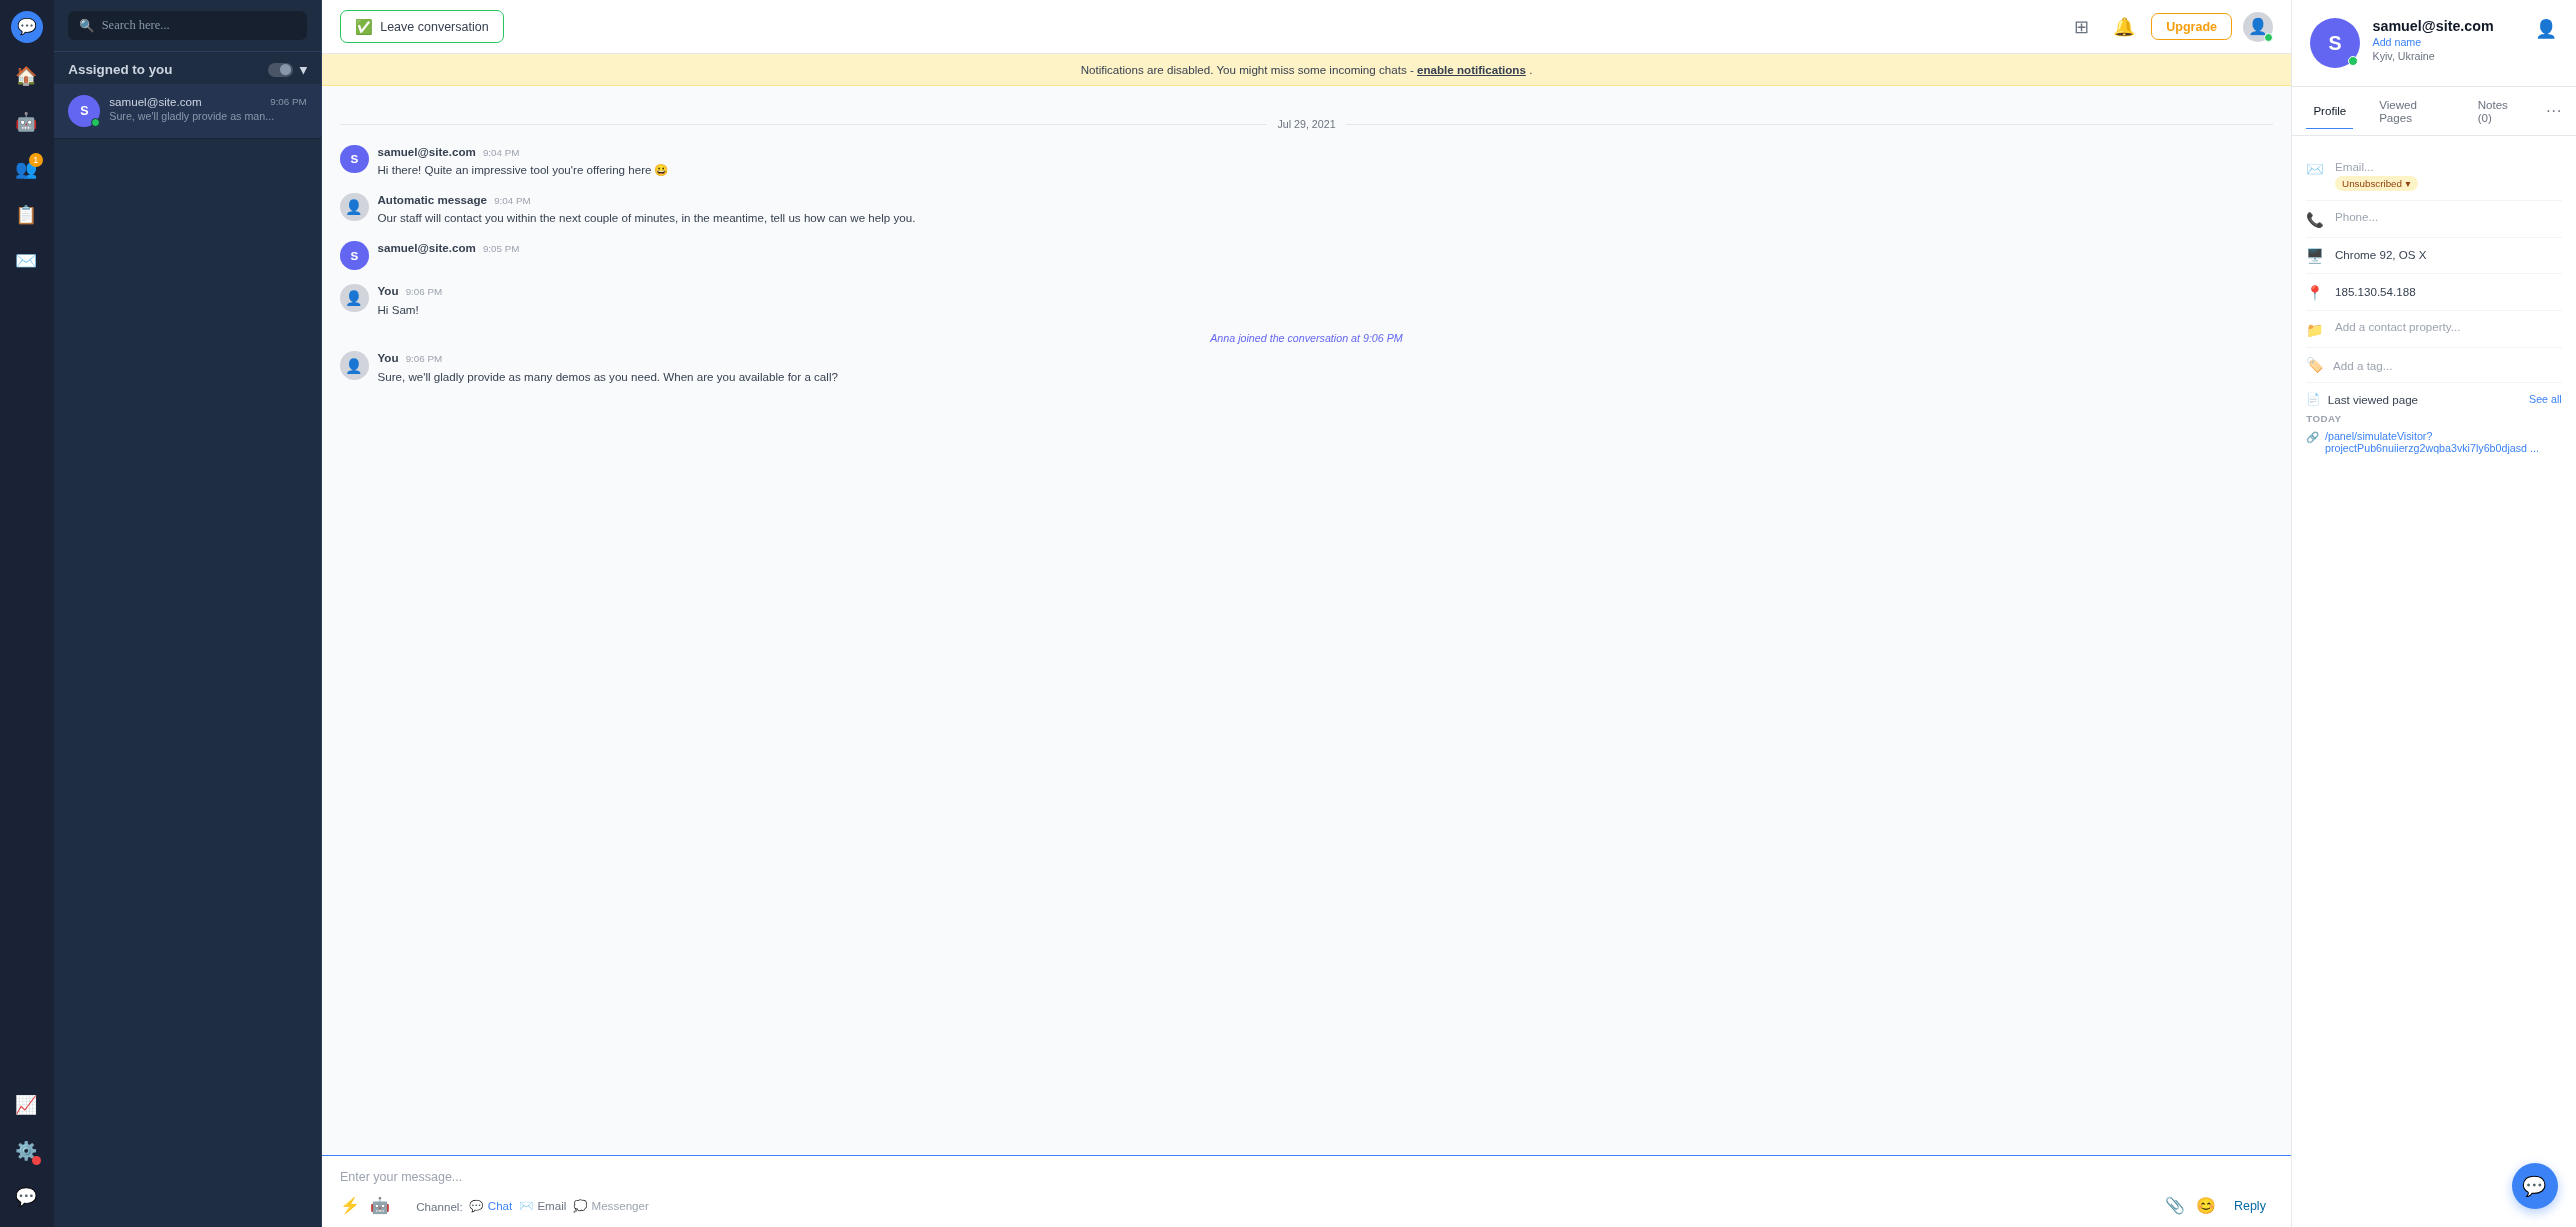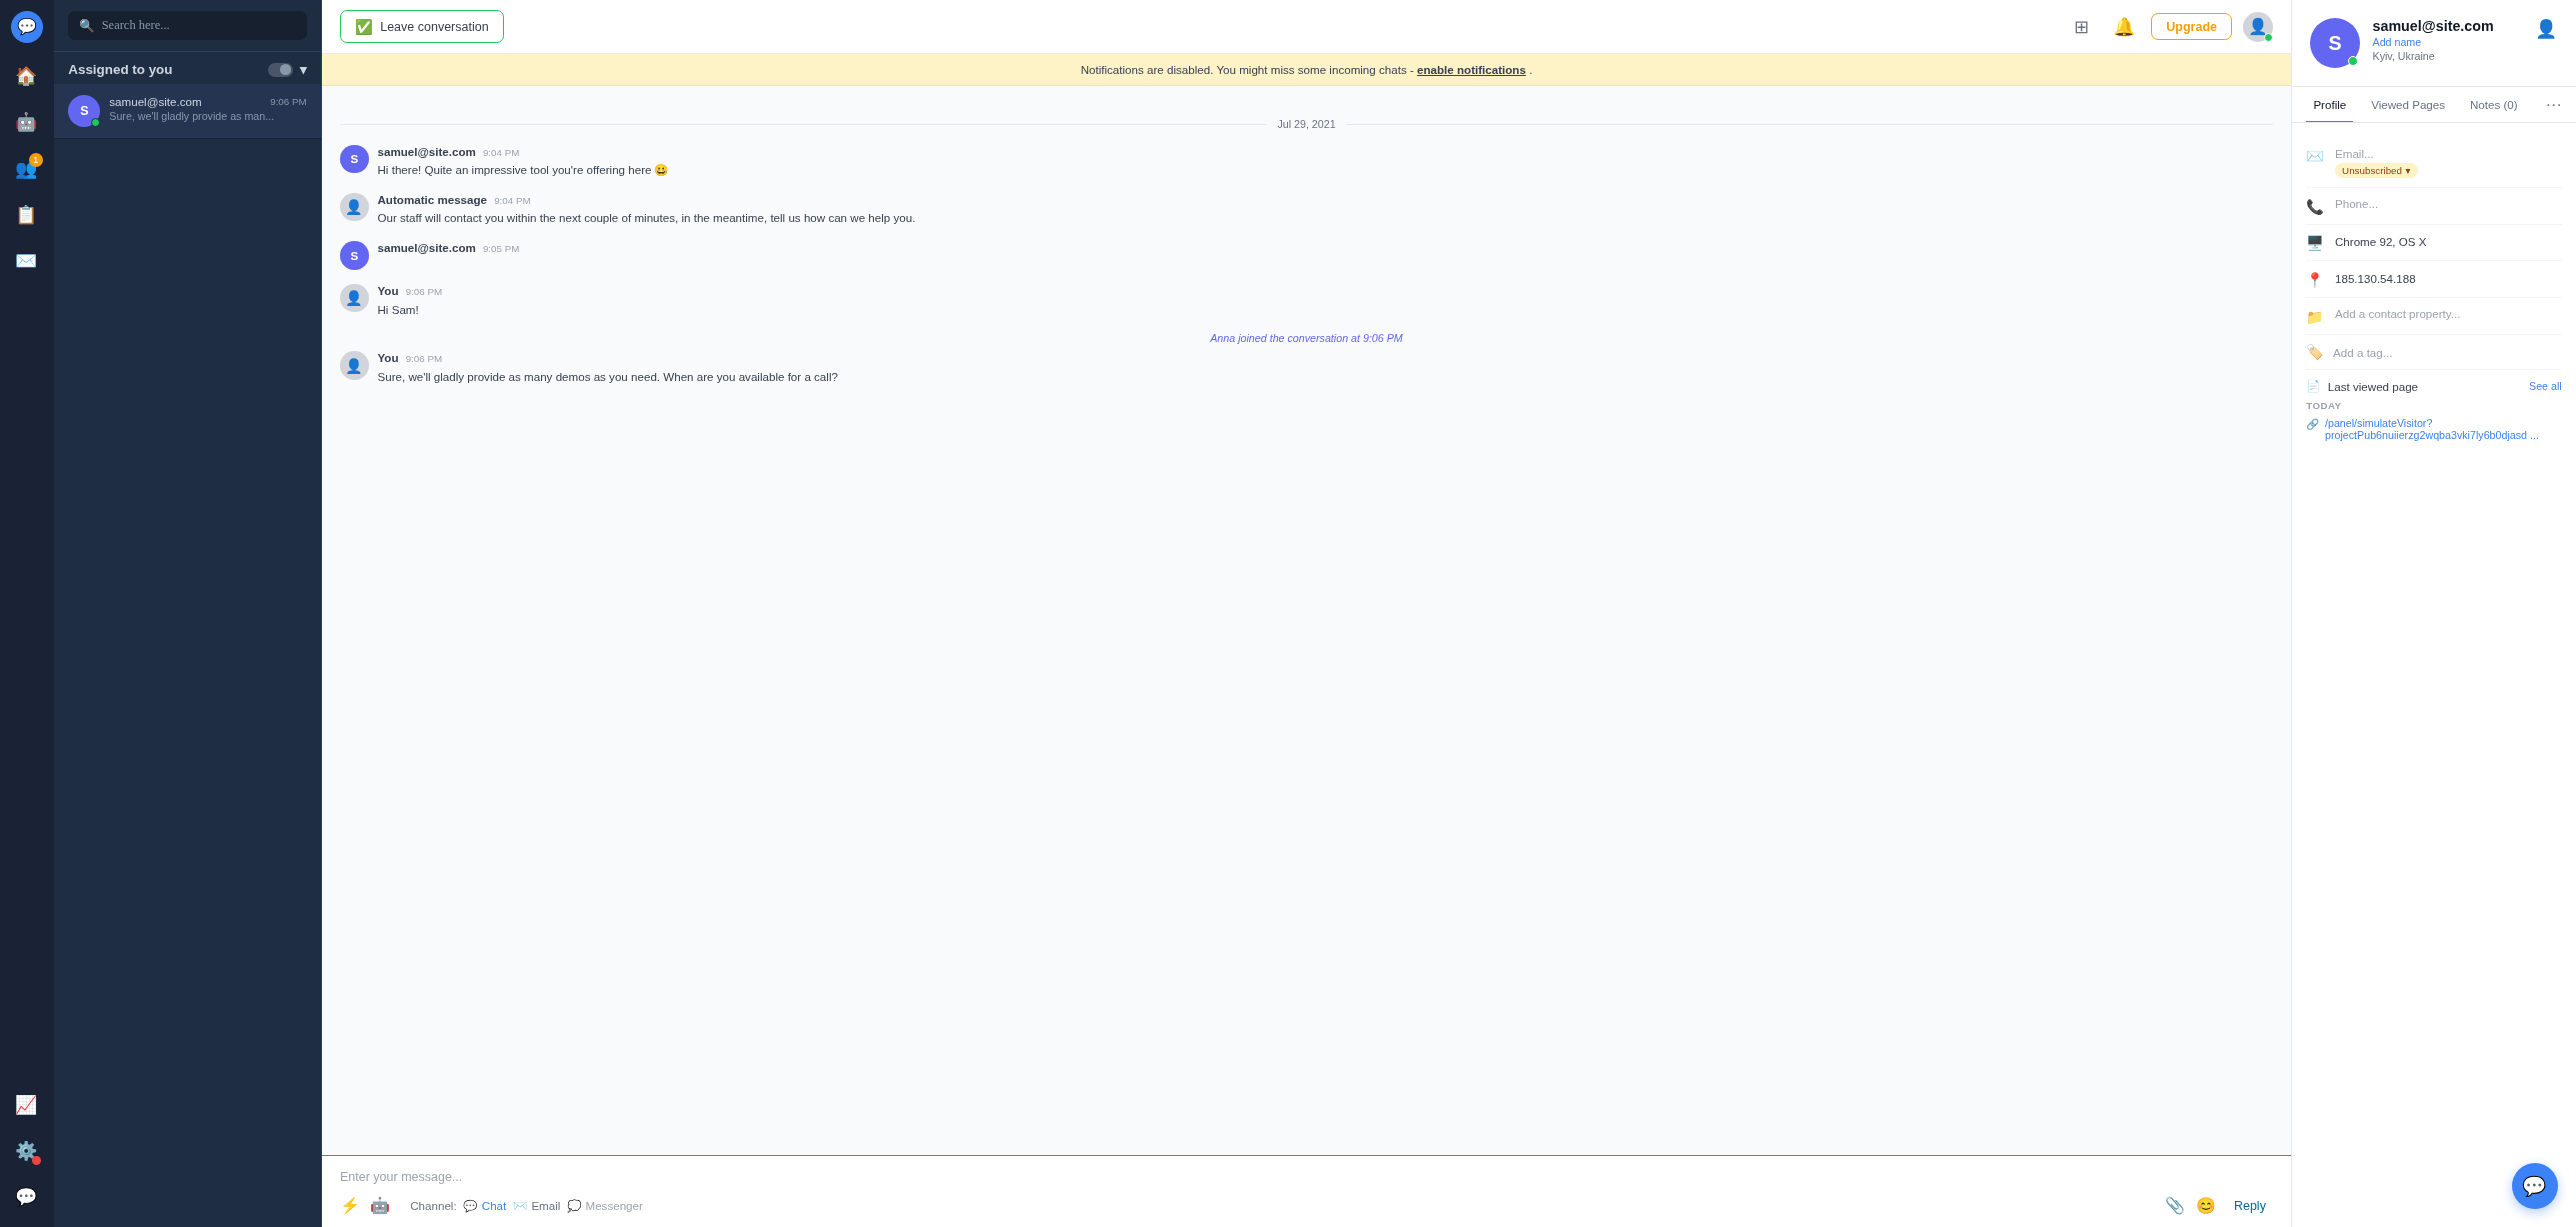--- a/index.html
+++ b/index.html
@@ -255,21 +255,21 @@
     .chat-input::placeholder { color: #9ca3af; }
     .chat-toolbar {
       display: flex; align-items: center; gap: 10.7px;
       margin-top: 3.6px;
     }
     .toolbar-icon {
       color: #6b7280;
       font-size: 16px;
       cursor: pointer;
     }
-    .channel-selector { display: flex; align-items: center; gap: 7.1px; color: #6b7280; font-size: 11.6px; margin-left: 9px; }
+    .channel-selector { display: flex; align-items: flex-end; gap: 7.1px; color: #6b7280; font-size: 11.6px; margin-left: 15px; }
     .channel-option { display: flex; align-items: center; gap: 3.6px; cursor: pointer; }
     .channel-option.active { color: #3b82f6; font-weight: 500; }
     .channel-option.disabled { color: #9ca3af; }
     .spacer { flex: 1; }
     .reply-btn {
       background: none;
       border: none;
       color: #0369a1;
       font-size: 12.5px;
       font-weight: 500;
@@ -304,21 +304,21 @@
     .profile-info { flex: 1; }
     .profile-email { font-size: 14.3px; font-weight: 700; color: #111827; }
     .profile-add-name { color: #3b82f6; font-size: 10.7px; cursor: pointer; margin: 1.8px 0; }
     .profile-location { color: #6b7280; font-size: 10.7px; }
     .profile-user-icon { color: #9ca3af; font-size: 18px; margin-left: auto; }
 
     .profile-tabs {
       display: flex; align-items: center;
       padding: 0 14.3px;
       border-bottom: 0.9px solid #e5e7eb;
-      gap: 0;
+      gap: 8px;
     }
     .profile-tab {
       padding: 10.7px 7.1px;
       font-size: 11.6px;
       color: #6b7280;
       cursor: pointer;
       border-bottom: 1.8px solid transparent;
       margin-right: 10.7px;
     }
     .profile-tab.active { color: #111827; border-bottom-color: #3b82f6; font-weight: 500; }

